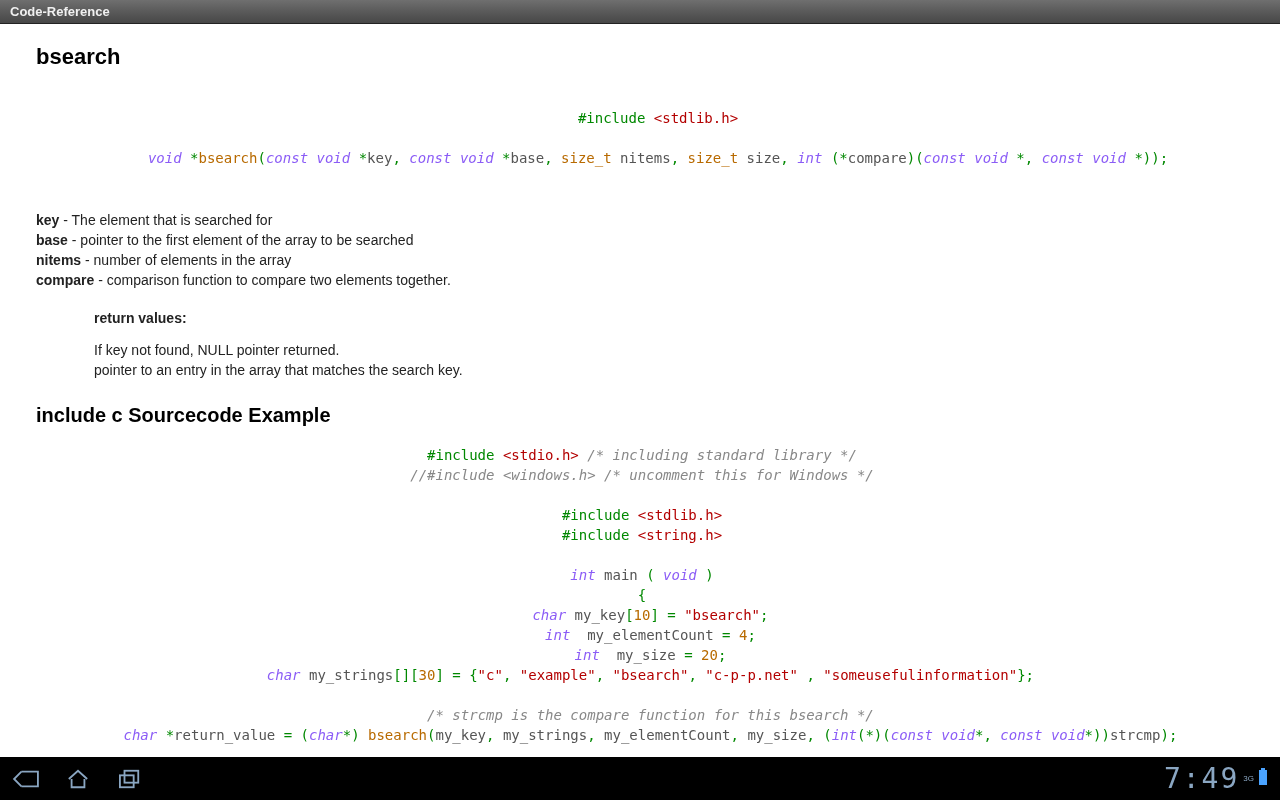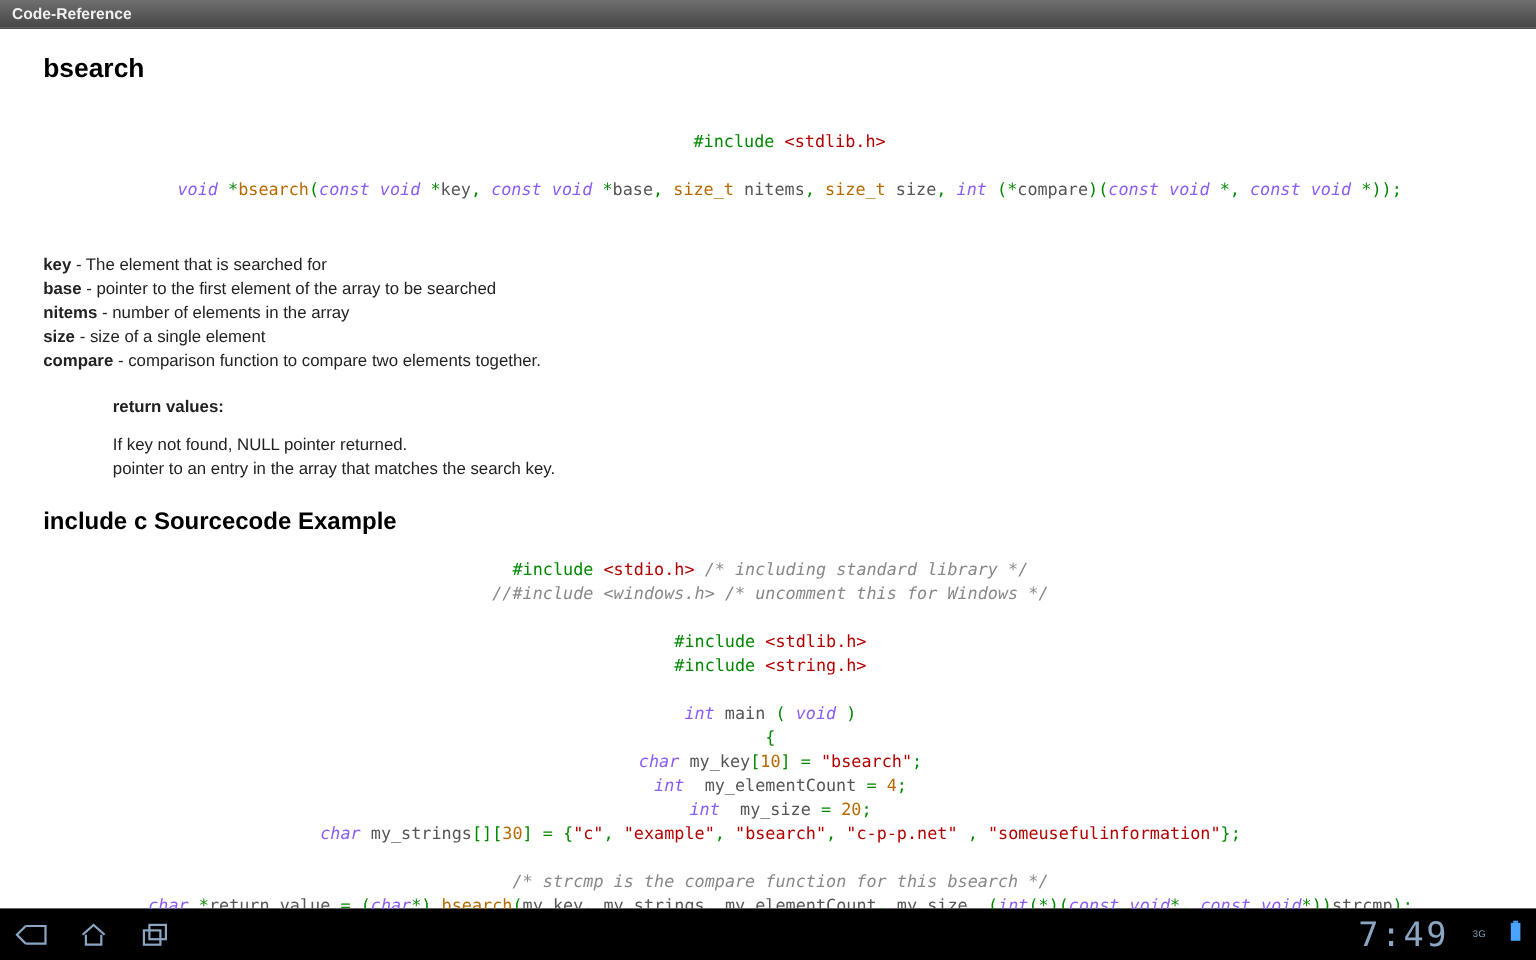--- a/index.html
+++ b/index.html
@@ -40,21 +40,21 @@
 .navbar {
   height:43px;
   background:#000;
   display:flex;
   align-items:center;
   padding:0 12px;
   color:#9fb3c8;
   font-family:sans-serif;
 }
 .navbar .left { display:flex; gap:24px; align-items:center; }
-.navbar .right { margin-left:auto; display:flex; align-items:center; gap:20px; }
+.navbar .right { margin-left:auto; display:flex; align-items:center; gap:4px; }
 .nav-icon { width:28px; height:24px; display:flex; align-items:center; justify-content:center; }
 .nav-icon svg { stroke:#8aa6c2; fill:none; stroke-width:2; }
 .clock { font-family:"DejaVu Sans Mono",monospace; font-size:28px; letter-spacing:2px; color:#8aa6c2; font-weight:300; }
 .small { font-size:8px; color:#8aa6c2; }
 .batt svg { fill:#4aa3ff; }
 </style>
 </head>
 <body>
 
 <div class="titlebar">
@@ -66,21 +66,20 @@
 
   <div class="sig">
 <span class="pp">#include</span> <span class="inc">&lt;stdlib.h&gt;</span>
 <br><span class="kw">void</span> <span class="pn">*</span><span class="fn">bsearch</span><span class="pn">(</span><span class="kw">const</span> <span class="kw">void</span> <span class="pn">*</span><span class="nm">key</span><span class="pn">,</span> <span class="kw">const</span> <span class="kw">void</span> <span class="pn">*</span><span class="nm">base</span><span class="pn">,</span> <span class="ty">size_t</span> <span class="nm">nitems</span><span class="pn">,</span> <span class="ty">size_t</span> <span class="nm">size</span><span class="pn">,</span> <span class="kw">int</span> <span class="pn">(*</span><span class="nm">compare</span><span class="pn">)(</span><span class="kw">const</span> <span class="kw">void</span> <span class="pn">*,</span> <span class="kw">const</span> <span class="kw">void</span> <span class="pn">*));</span>
   </div>
 
   <div class="params">
     <div><b>key</b><span> - The element that is searched for</span></div>
     <div><b>base</b><span> - pointer to the first element of the array to be searched</span></div>
     <div><b>nitems</b><span> - number of elements in the array</span></div>
-    <div><b>size</b><span> - size of a single element</span></div>
     <div><b>compare</b><span> - comparison function to compare two elements together.</span></div>
   </div>
 
   <div class="retblock">
     <div class="hdr">return values:</div>
     <div>If key not found, NULL pointer returned.</div>
     <div>pointer to an entry in the array that matches the search key.</div>
   </div>
 
   <h2>include c Sourcecode Example</h2>

